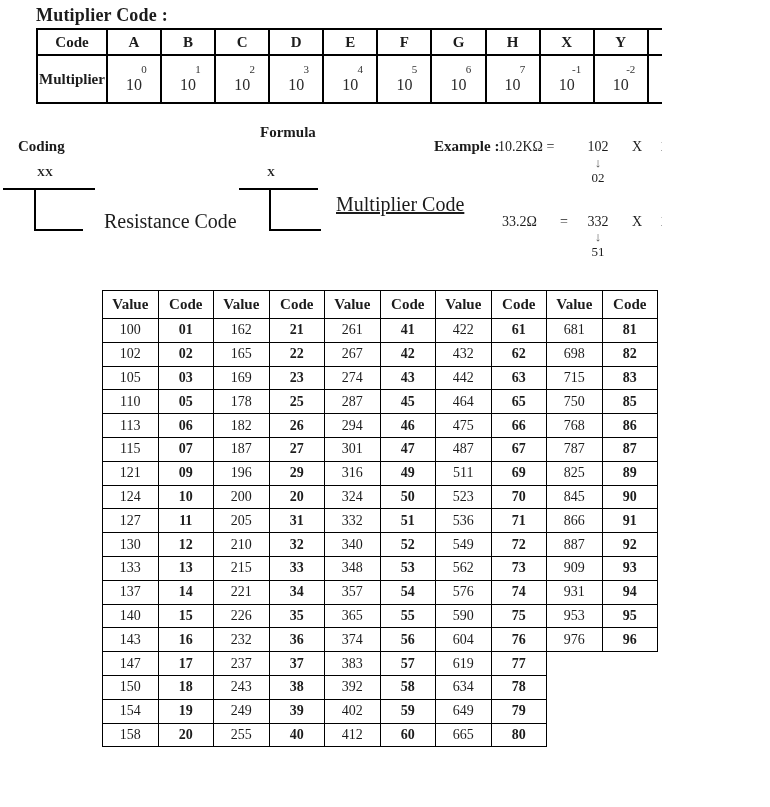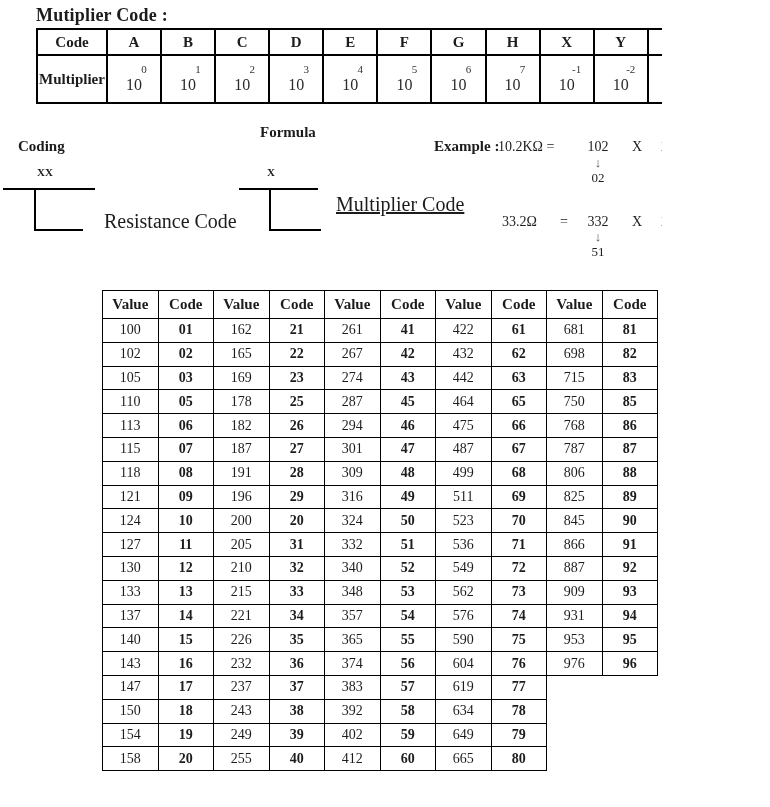--- a/index.html
+++ b/index.html
@@ -333,32 +333,20 @@
           <td class="value">187</td>
           <td class="code">27</td>
           <td class="value">301</td>
           <td class="code">47</td>
           <td class="value">487</td>
           <td class="code">67</td>
           <td class="value">787</td>
           <td class="code">87</td>
         </tr>
         <tr>
-          <td class="value">118</td>
-          <td class="code">08</td>
-          <td class="value">191</td>
-          <td class="code">28</td>
-          <td class="value">309</td>
-          <td class="code">48</td>
-          <td class="value">499</td>
-          <td class="code">68</td>
-          <td class="value">806</td>
-          <td class="code">88</td>
-        </tr>
-        <tr>
           <td class="value">121</td>
           <td class="code">09</td>
           <td class="value">196</td>
           <td class="code">29</td>
           <td class="value">316</td>
           <td class="code">49</td>
           <td class="value">511</td>
           <td class="code">69</td>
           <td class="value">825</td>
           <td class="code">89</td>

